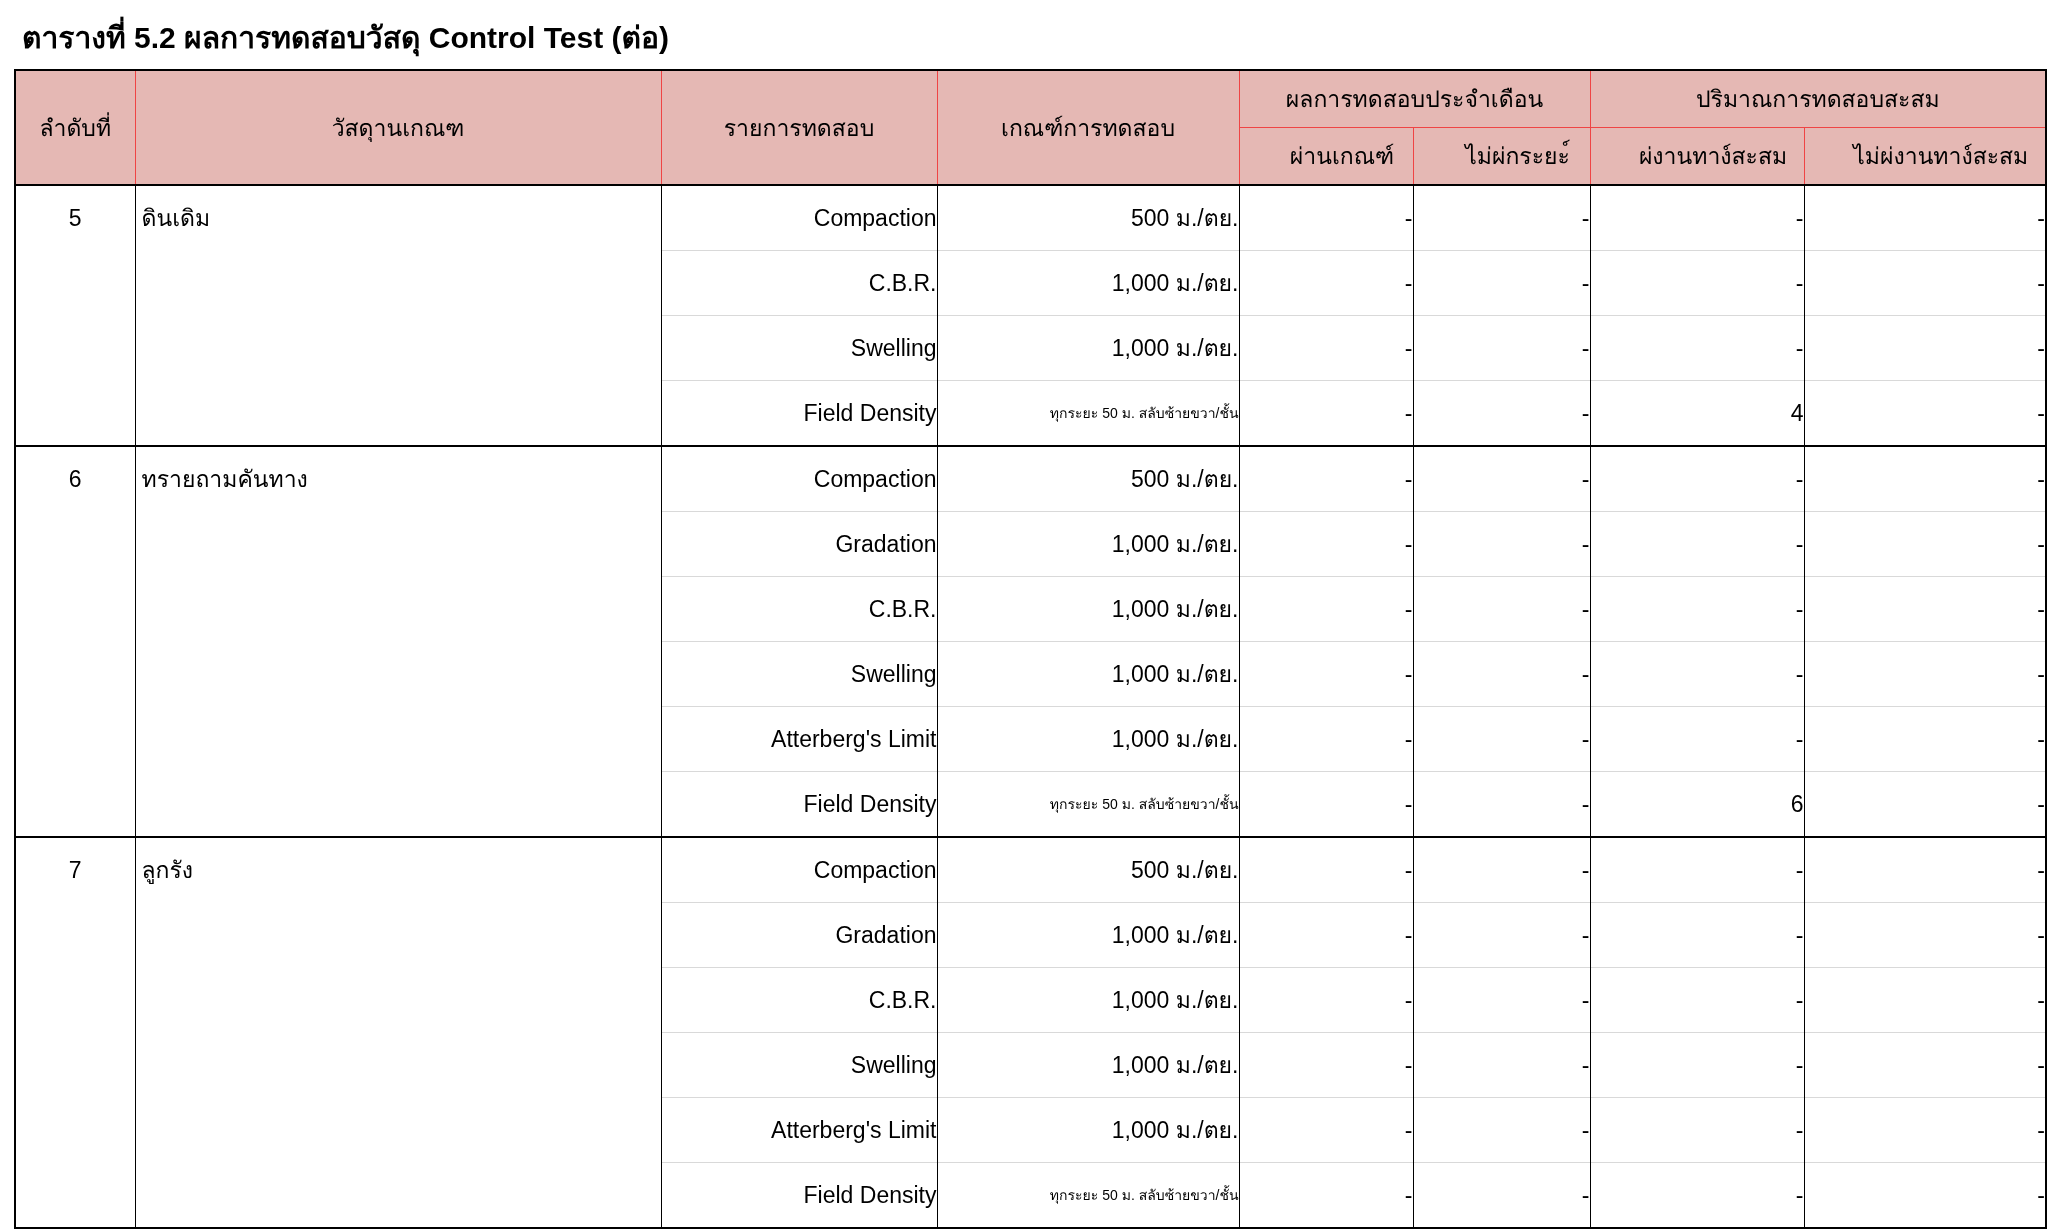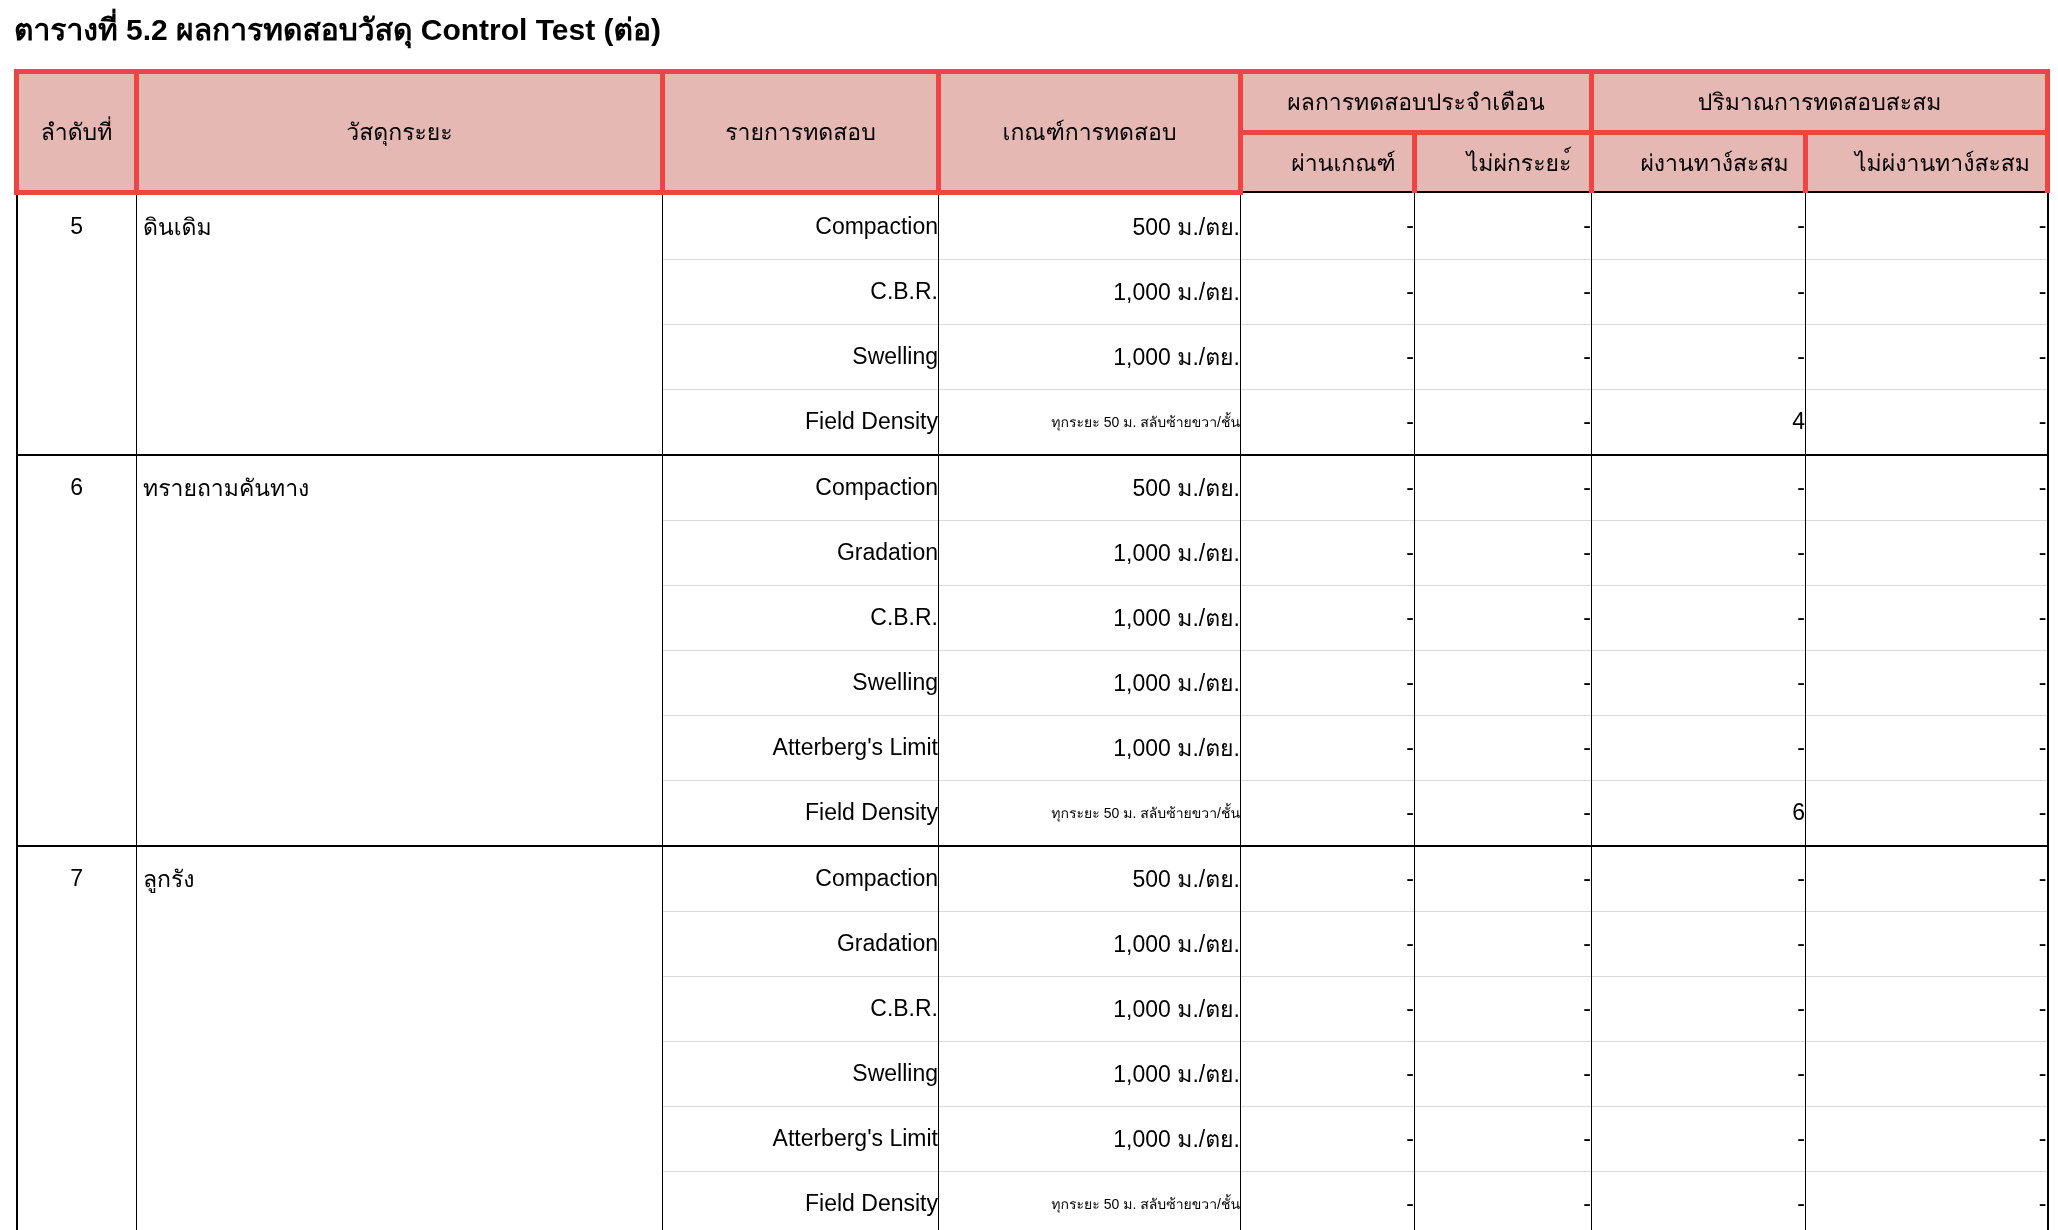--- a/index.html
+++ b/index.html
@@ -13,21 +13,21 @@
     position: relative;
     width: 2058px;
     height: 1230px;
     background: #ffffff;
     overflow: hidden;
   }
   .doc-title {
     position: absolute;
     left: 14px;
     top: 6px;
-    margin: 0;
+    margin: 8px;
     font-size: 30px;
     font-weight: bold;
     white-space: nowrap;
   }
   table.results {
     position: absolute;
     left: 14px;
     top: 69px;
     width: 2031px;
     border-collapse: collapse;
@@ -38,21 +38,21 @@
   table.results td {
     padding: 0;
     font-size: 23px;
     font-weight: normal;
     overflow: hidden;
     white-space: nowrap;
   }
   
   thead th {
     background: var(--header-bg, #e5b8b4);
-    border: 5px solid #ef4444;
+    border: 1px solid #ef4444;
     text-align: center;
     vertical-align: middle;
     height: 56px;
   }
   thead tr.group-row th { height: 56px; }
   thead tr.sub-row th { height: 56px; border-bottom: 2px solid #000; padding-left: 32px; }
   
   tbody td {
     height: 64px;
     border-left: 1px solid #000;
@@ -99,21 +99,21 @@
       <col style="width:276px">
       <col style="width:302px">
       <col style="width:174px">
       <col style="width:177px">
       <col style="width:214px">
       <col style="width:242px">
     </colgroup>
     <thead>
       <tr class="group-row">
         <th rowspan="2">ลำดับที่</th>
-        <th rowspan="2">วัสดุกระยะ</th>
+        <th rowspan="2">วัสดุานเกณฑ</th>
         <th rowspan="2">รายการทดสอบ</th>
         <th rowspan="2">เกณฑ์การทดสอบ</th>
         <th colspan="2">ผลการทดสอบประจำเดือน</th>
         <th colspan="2">ปริมาณการทดสอบสะสม</th>
       </tr>
       <tr class="sub-row">
         <th>ผ่านเกณฑ์</th>
         <th>ไม่ผ่กระยะ์</th>
         <th>ผ่งานทาง์สะสม</th>
         <th>ไม่ผ่งานทาง์สะสม</th>

